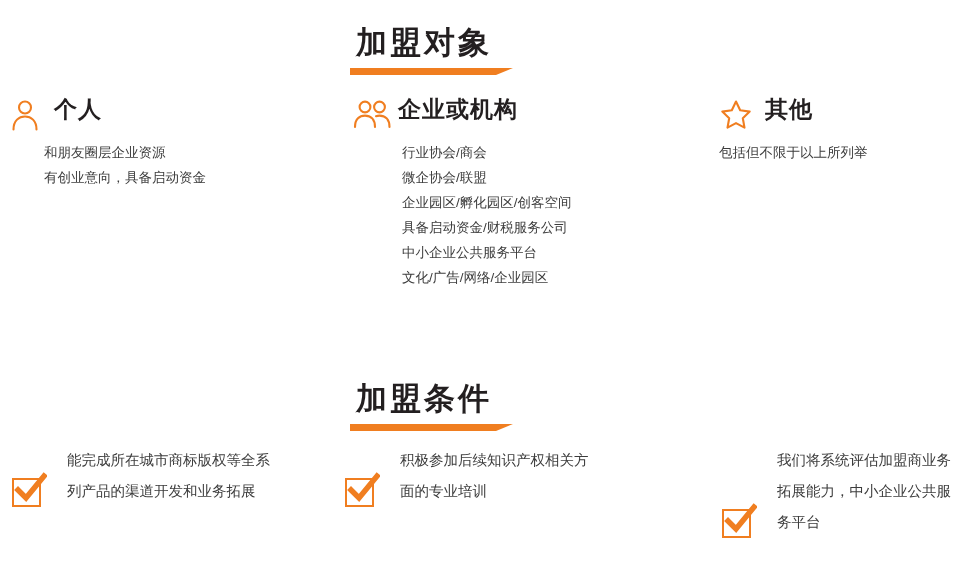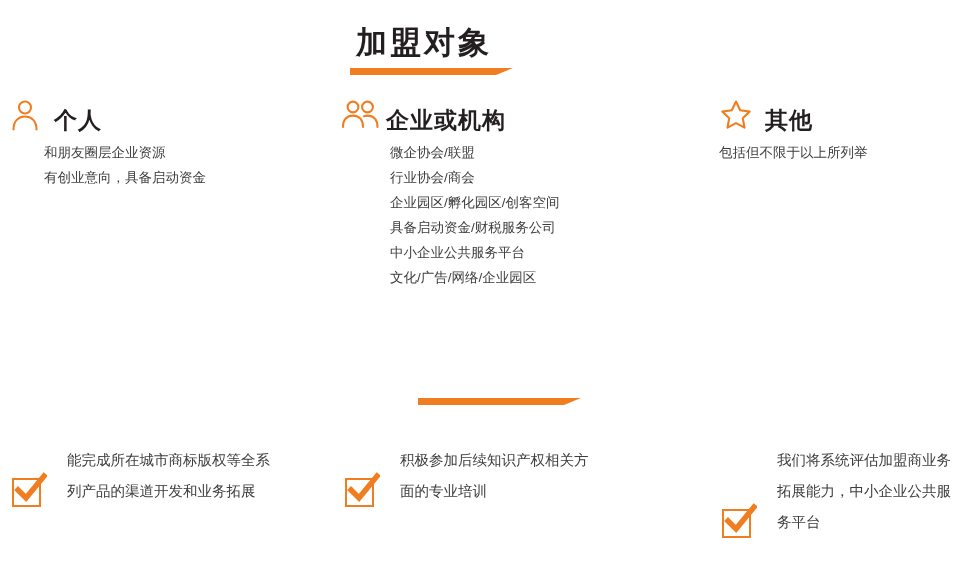--- a/index.html
+++ b/index.html
@@ -51,21 +51,21 @@
     border-top: 7px solid #f07e20;
     border-right: 17px solid transparent;
   }
 
   
   .col {
     position: absolute;
   }
   .col-head {
     display: flex;
-    align-items: flex-end;
+    align-items: flex-start;
     gap: 12px;
     margin-bottom: 8px;
   }
   .col-head .icon {
     width: 34px;
     height: 34px;
     flex: 0 0 34px;
     display: block;
   }
   .col-title {
@@ -145,35 +145,35 @@
       </svg>
     </span>
     <span class="col-title">个人</span>
   </div>
   <ul class="col-list" style="margin-left:36px;">
     <li>和朋友圈层企业资源</li>
     <li>有创业意向，具备启动资金</li>
   </ul>
 </div>
 
-<div class="col" style="left:340px; top:98px;">
+<div class="col" style="left:352px; top:98px;">
   <div class="col-head">
     <span class="icon">
       <svg viewBox="0 0 40 34" width="40" height="34" aria-hidden="true">
         <circle class="ico-stroke" cx="13" cy="9" r="5.4"></circle>
         <path class="ico-stroke" d="M3 29 C3 21 7.6 17.6 13 17.6 C18.4 17.6 23 21 23 29"></path>
         <circle class="ico-stroke" cx="27.5" cy="9" r="5.4"></circle>
         <path class="ico-stroke" d="M24 18.2 C25.1 17.8 26.3 17.6 27.5 17.6 C32.9 17.6 37.5 21 37.5 29"></path>
       </svg>
     </span>
     <span class="col-title">企业或机构</span>
   </div>
   <ul class="col-list" style="margin-left:50px; margin-top:2px;">
+    <li>行业协会/商会</li>
     <li>微企协会/联盟</li>
-    <li>行业协会/商会</li>
     <li>企业园区/孵化园区/创客空间</li>
     <li>具备启动资金/财税服务公司</li>
     <li>中小企业公共服务平台</li>
     <li>文化/广告/网络/企业园区</li>
   </ul>
 </div>
 
 <div class="col" style="left:719px; top:98px;">
   <div class="col-head">
     <span class="icon">
@@ -183,20 +183,21 @@
     </span>
     <span class="col-title">其他</span>
   </div>
   <ul class="col-list" style="margin-top:2px;">
     <li>包括但不限于以上所列举</li>
   </ul>
 </div>
 
 <div class="section-title-wrap" style="top:382px;">
   <div class="section-title">
+    <span>加盟条件</span>
     <span class="title-underline"></span>
   </div>
 </div>
 
 <div class="cond" style="left:12px; top:445px; width:260px;">
   <span class="check-box">
     <svg viewBox="0 0 36 36" aria-hidden="true">
       <path d="M7 18 L15 26 L33 4" fill="none" stroke="#f07e20" stroke-width="5.5" stroke-linecap="square" stroke-linejoin="miter"></path>
     </svg>
   </span>

